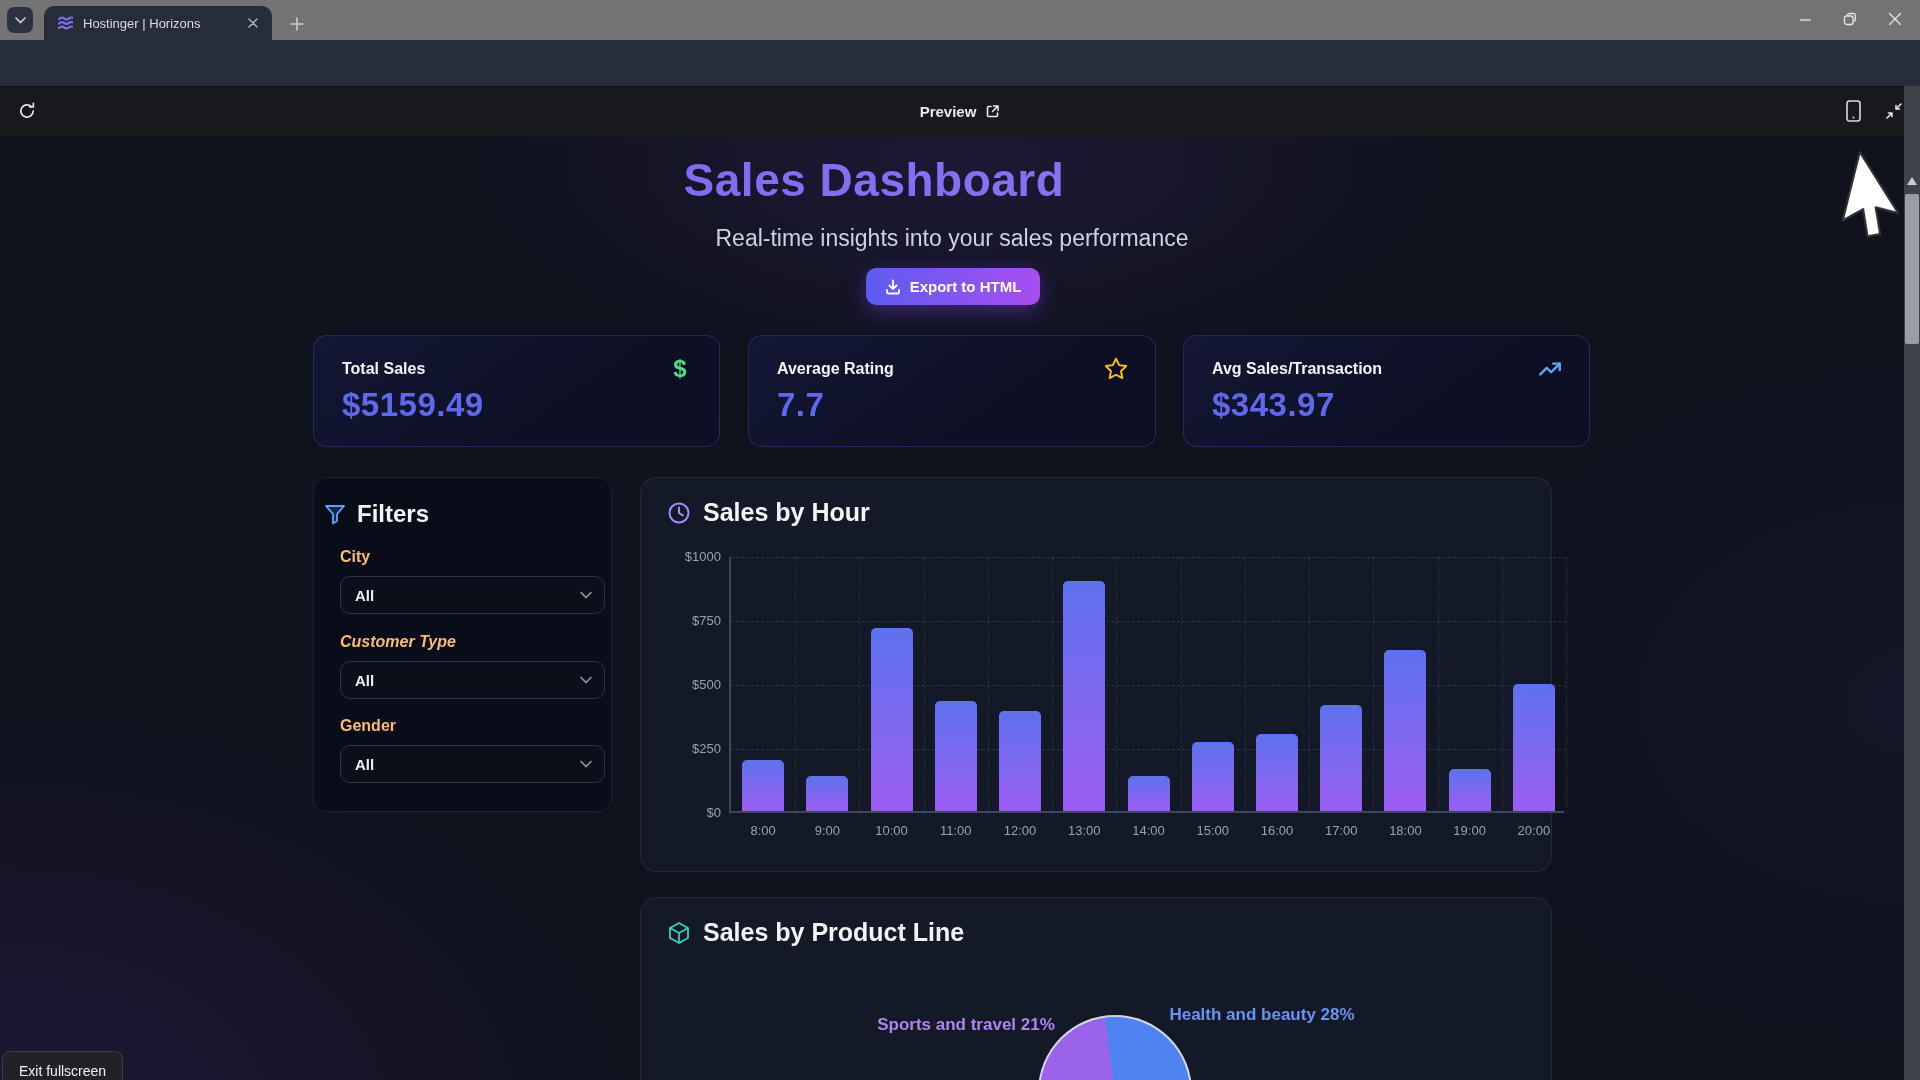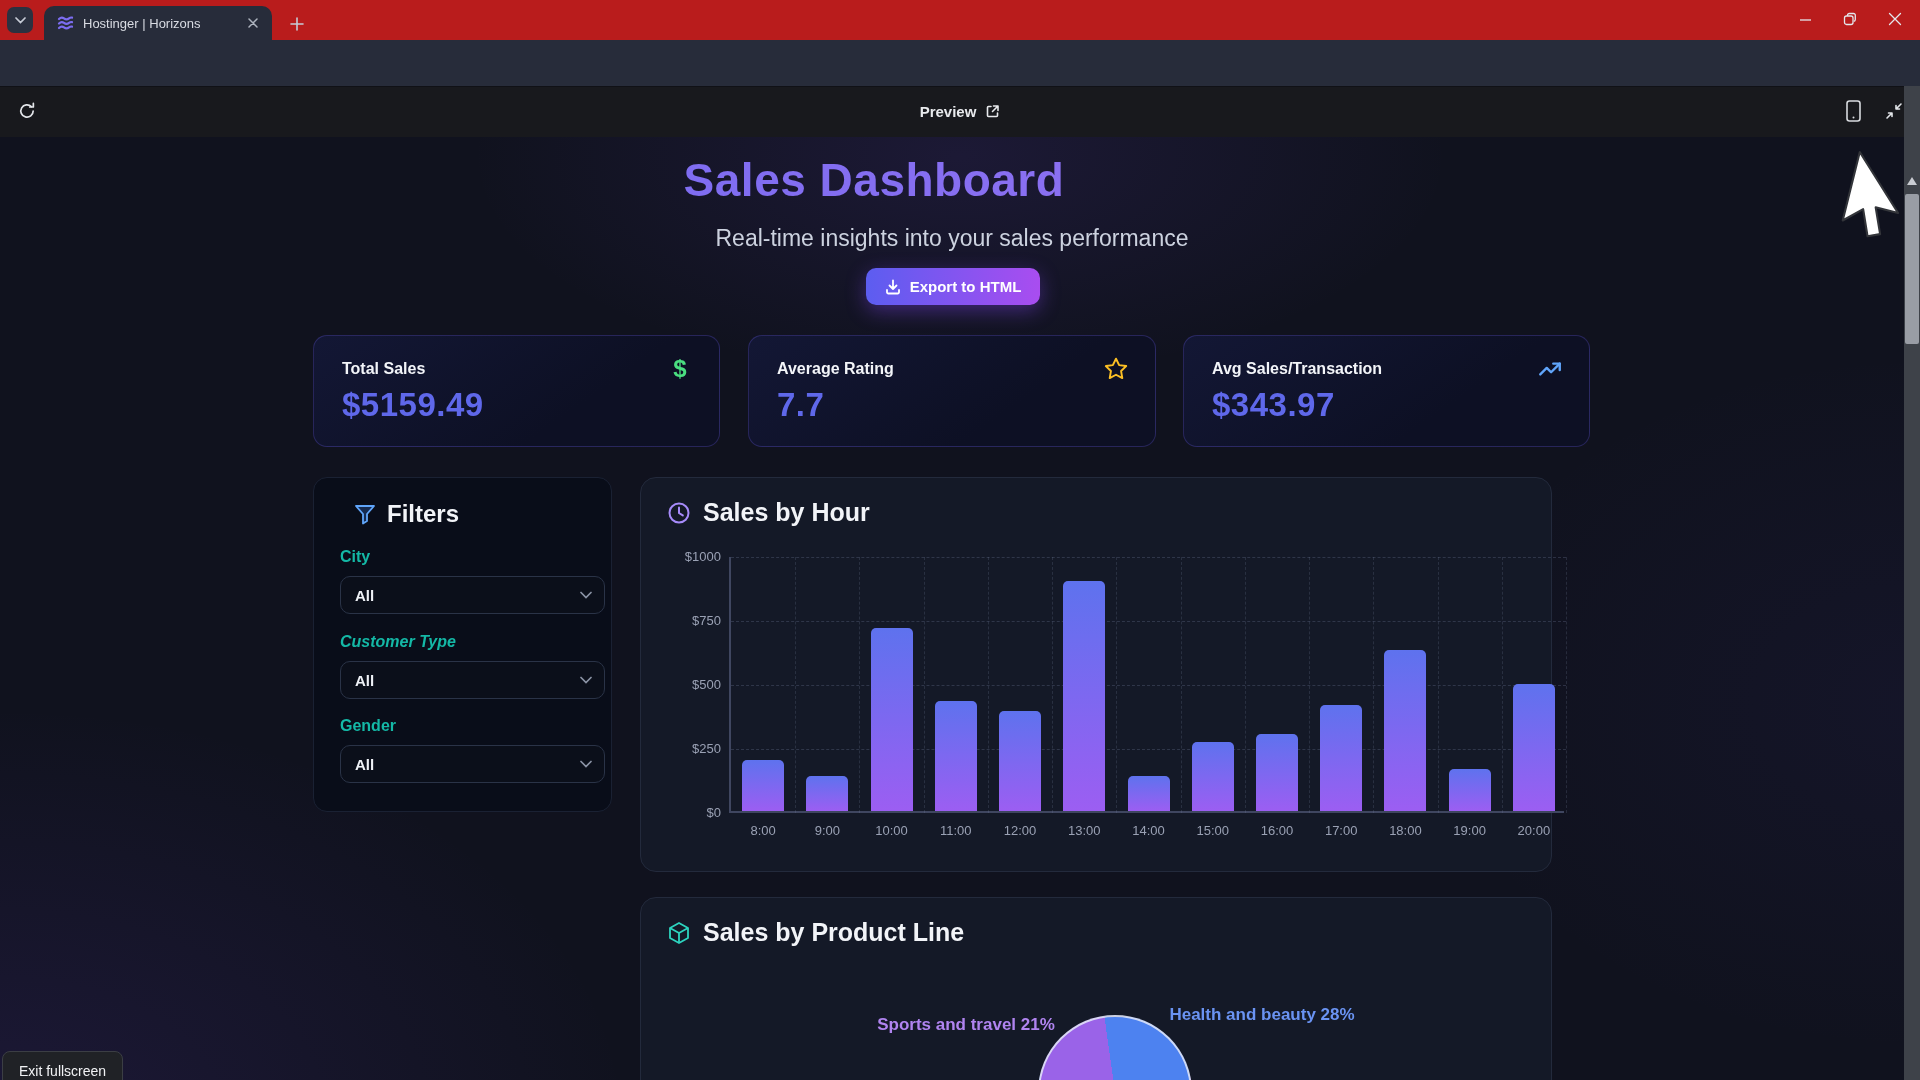--- a/index.html
+++ b/index.html
@@ -3,21 +3,21 @@
 <meta charset="utf-8">
 <style>
   * { margin:0; padding:0; box-sizing:border-box; }
   html,body { background:#000; }
   body {
     width:1920px; height:1080px; overflow:hidden; position:relative;
     font-family:"Liberation Sans", sans-serif;
   }
 
   
-  #titlebar { position:absolute; left:0; top:0; width:1920px; height:40px; background:#b91c1c; }
+  #titlebar { position:absolute; left:0; top:0; width:1920px; height:40px; background:#737373; }
   #tab-search { position:absolute; left:7px; top:7px; width:26px; height:26px; border-radius:7px;
     background:#2b3140; display:flex; align-items:center; justify-content:center; }
   #active-tab { position:absolute; left:44px; top:6px; width:228px; height:34px;
     background:#272c3a; border-radius:10px 10px 0 0; display:flex; align-items:center; }
   #active-tab .favicon { margin-left:13px; width:17px; height:17px; }
   #active-tab .tab-title { margin-left:9px; font-size:13px; color:#d9dce3; white-space:nowrap;
     overflow:hidden; text-overflow:ellipsis; max-width:150px; }
   #tab-close { margin-left:auto; margin-right:10px; width:18px; height:18px; display:flex;
     align-items:center; justify-content:center; border-radius:4px; }
   #new-tab { position:absolute; left:284px; top:11px; width:26px; height:26px; display:flex;
@@ -67,23 +67,23 @@
 
   .stat-card { position:absolute; top:198px; height:112px; border-radius:14px;
     background:linear-gradient(145deg,#131735 0%,#0d1024 65%);
     border:1px solid rgba(108,92,231,0.28); }
   .stat-label { position:absolute; left:28px; top:24px; font-size:16px; font-weight:600; color:#f3f5f9; }
   .stat-value { position:absolute; left:28px; top:50px; font-size:33px; font-weight:800; color:#5f68ea; letter-spacing:0.5px; }
   .stat-icon { position:absolute; right:26px; top:20px; width:26px; height:26px; display:flex; align-items:center; justify-content:center; }
 
   #filters-card { position:absolute; left:313px; top:340px; width:299px; height:335px; border-radius:14px;
     background:#090d19; border:1px solid #1a2133; }
-  #filters-head { position:absolute; left:40px; top:22px; display:flex; align-items:center; gap:11px; }
+  #filters-head { position:absolute; left:10px; top:22px; display:flex; align-items:center; gap:11px; }
   #filters-head span { font-size:24px; font-weight:bold; color:#f2f4f8; }
-  .filter-label { position:absolute; left:26px; font-size:16px; font-weight:600; color:#14b8a6; }
+  .filter-label { position:absolute; left:26px; font-size:16px; font-weight:600; color:#fdba74; }
   .filter-select { position:absolute; left:26px; width:265px; height:38px; border-radius:10px;
     background:#0b0f1a; border:1px solid #2a3347; display:flex; align-items:center; cursor:pointer; }
   .filter-select span { margin-left:14px; font-size:15px; font-weight:600; color:#eef1f6; }
   .filter-select svg { margin-left:auto; margin-right:12px; }
 
   .chart-card { position:absolute; left:640px; width:912px; border-radius:16px;
     background:#141927; border:1px solid #232a3c; }
   .chart-head { position:absolute; left:26px; top:20px; display:flex; align-items:center; gap:12px; }
   .chart-head span { font-size:25px; font-weight:bold; color:#f2f4f8; }
 

